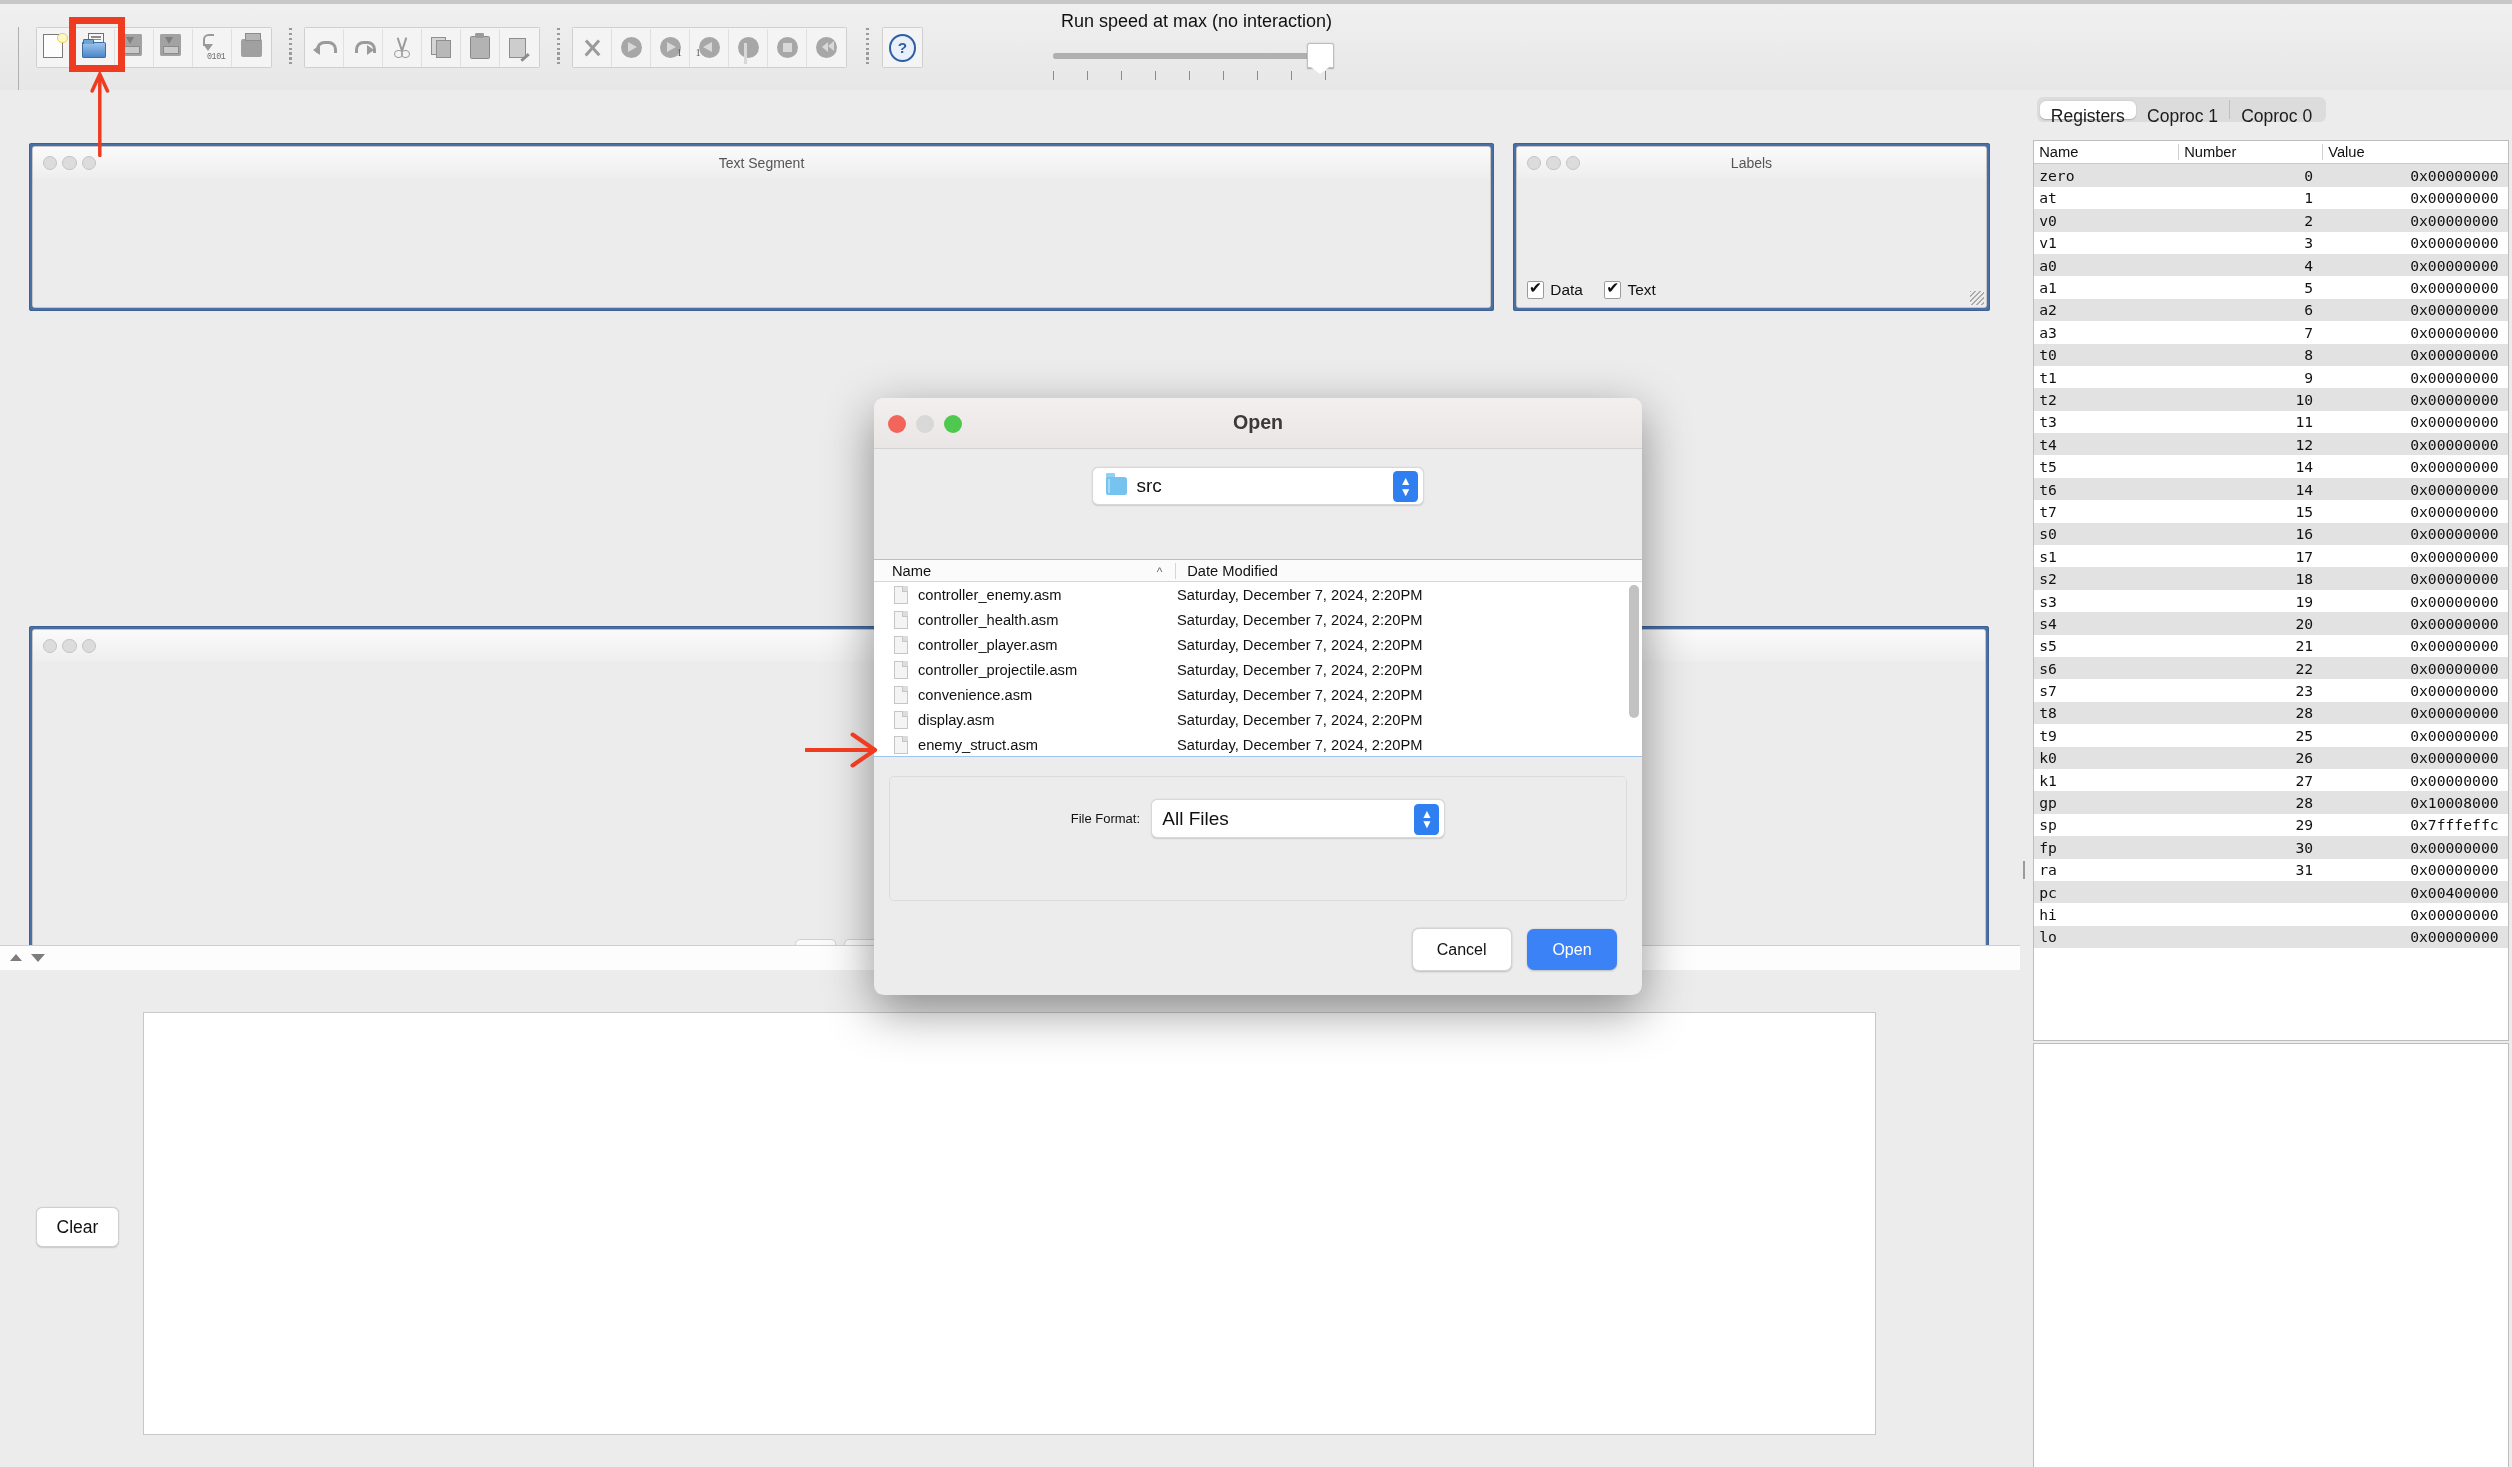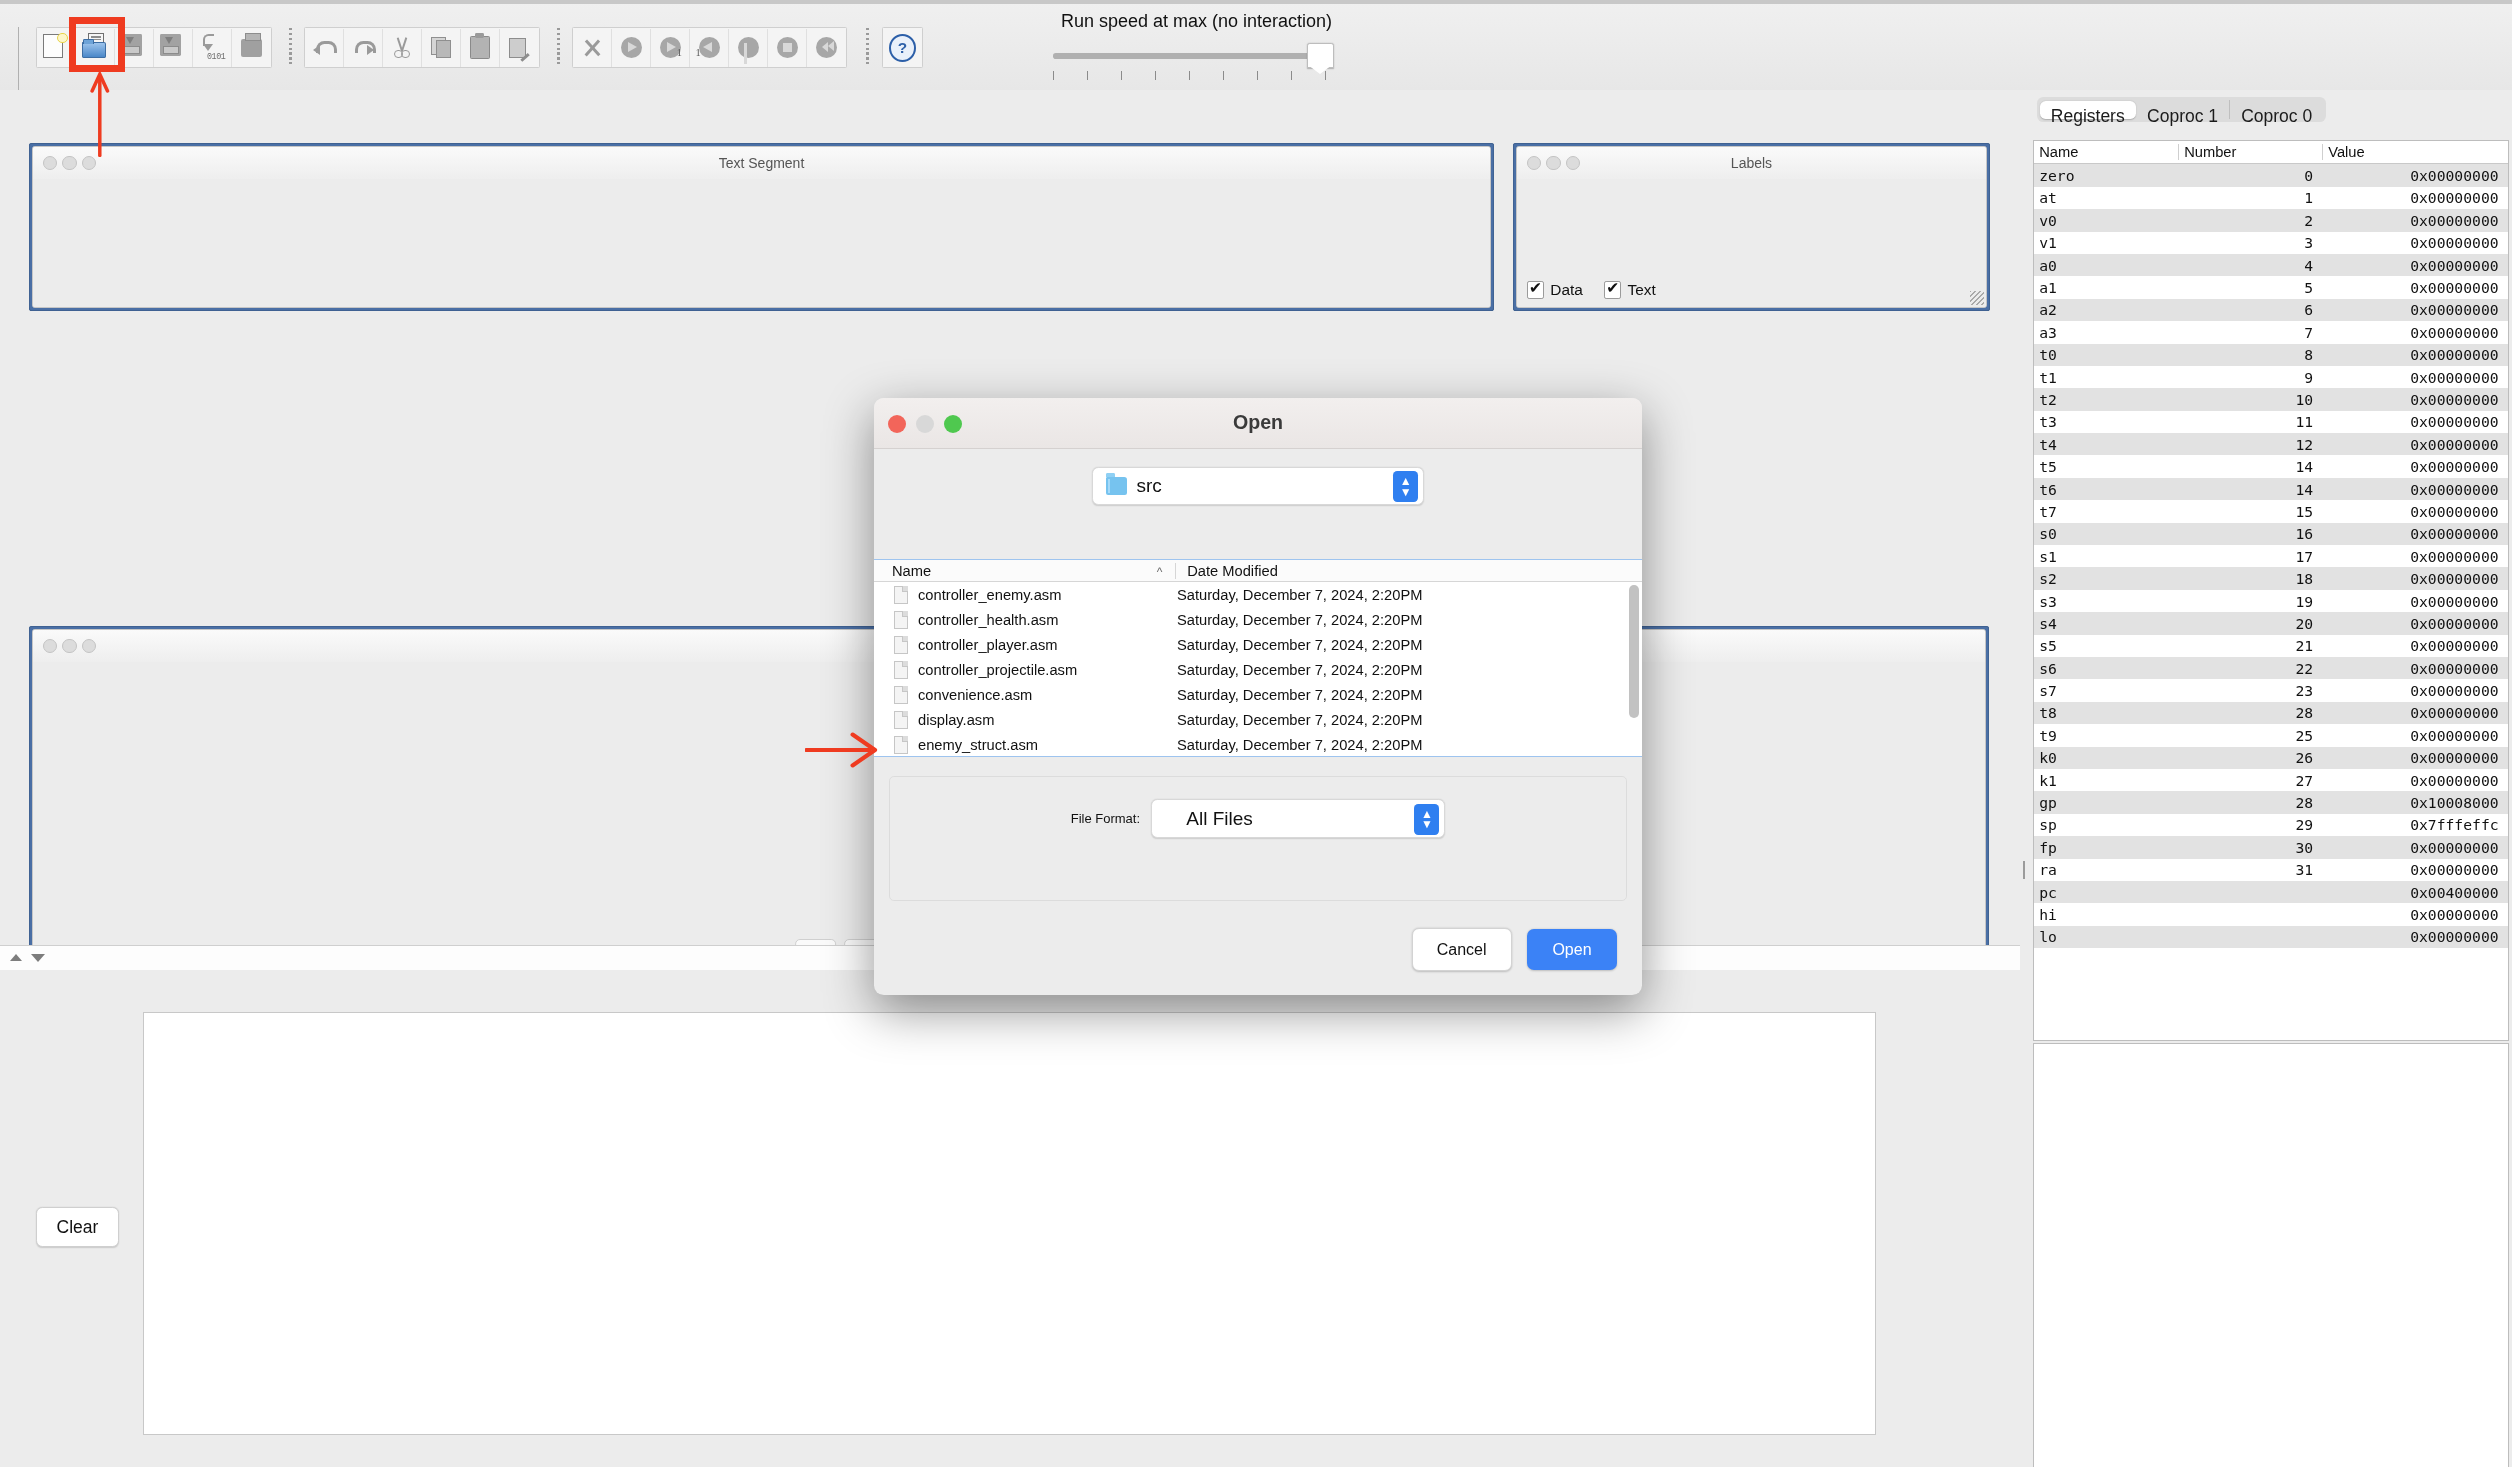--- a/index.html
+++ b/index.html
@@ -191,21 +191,21 @@
   .frow .fico:after{content:"";position:absolute;right:-0.7px;top:-0.7px;width:4.9px;height:4.9px;background:#dcdcdc;border-left:0.7px solid #c6c6c6;border-bottom:0.7px solid #c6c6c6;}
   .frow .fname{width:259px;}
   .frow .fdate{flex:1;}
   #fl-scroll{position:absolute;right:2.8px;top:25px;width:9.8px;bottom:4.2px;}
   #fl-scroll .thumb{position:absolute;left:0;top:0;width:9.8px;height:133px;background:#c2c2c2;border-radius:4.9px;}
   #dlgformat{position:absolute;left:0;right:0;top:360px;height:119px;background:#ececec;}
   #dlgformat .box{position:absolute;left:15.4px;right:15.4px;top:18px;height:123px;border:0.7px solid #dcdcdc;border-radius:4.9px;}
   #dlgformat .row{position:absolute;left:0;right:0;top:41px;display:flex;align-items:center;justify-content:center;gap:11.2px;}
   #dlgformat .lbl{font-size:13px;color:#111;}
   .popup2{width:294px;height:39px;background:#fff;border:0.7px solid #d8d8d8;border-radius:6.3px;
-     display:flex;align-items:center;padding-left:34px;box-sizing:border-box;position:relative;
+     display:flex;align-items:center;padding-left:10px;box-sizing:border-box;position:relative;
      box-shadow:0 0.7px 1.4px rgba(0,0,0,.14);font-size:19px;color:#111;}
   #dlgbtns{position:absolute;right:25px;bottom:24px;display:flex;align-items:center;gap:15.4px;}
   .dbtn{height:41px;min-width:98px;border-radius:7px;display:flex;align-items:center;justify-content:center;
      font-size:16px;box-shadow:0 0.7px 2.1px rgba(0,0,0,.2);}
   .dbtn.cancel{background:#fff;border:0.7px solid #d3d3d3;color:#111;}
   .dbtn.open{background:#3b82f6;color:#fff;min-width:90px;}
   
   #redbox{position:absolute;left:69px;top:17px;width:56px;height:55px;border:7.7px solid #ef3b20;box-sizing:border-box;
      pointer-events:none;}
   #redarrow1{position:absolute;left:90px;top:67px;width:19.6px;height:90px;pointer-events:none;}

